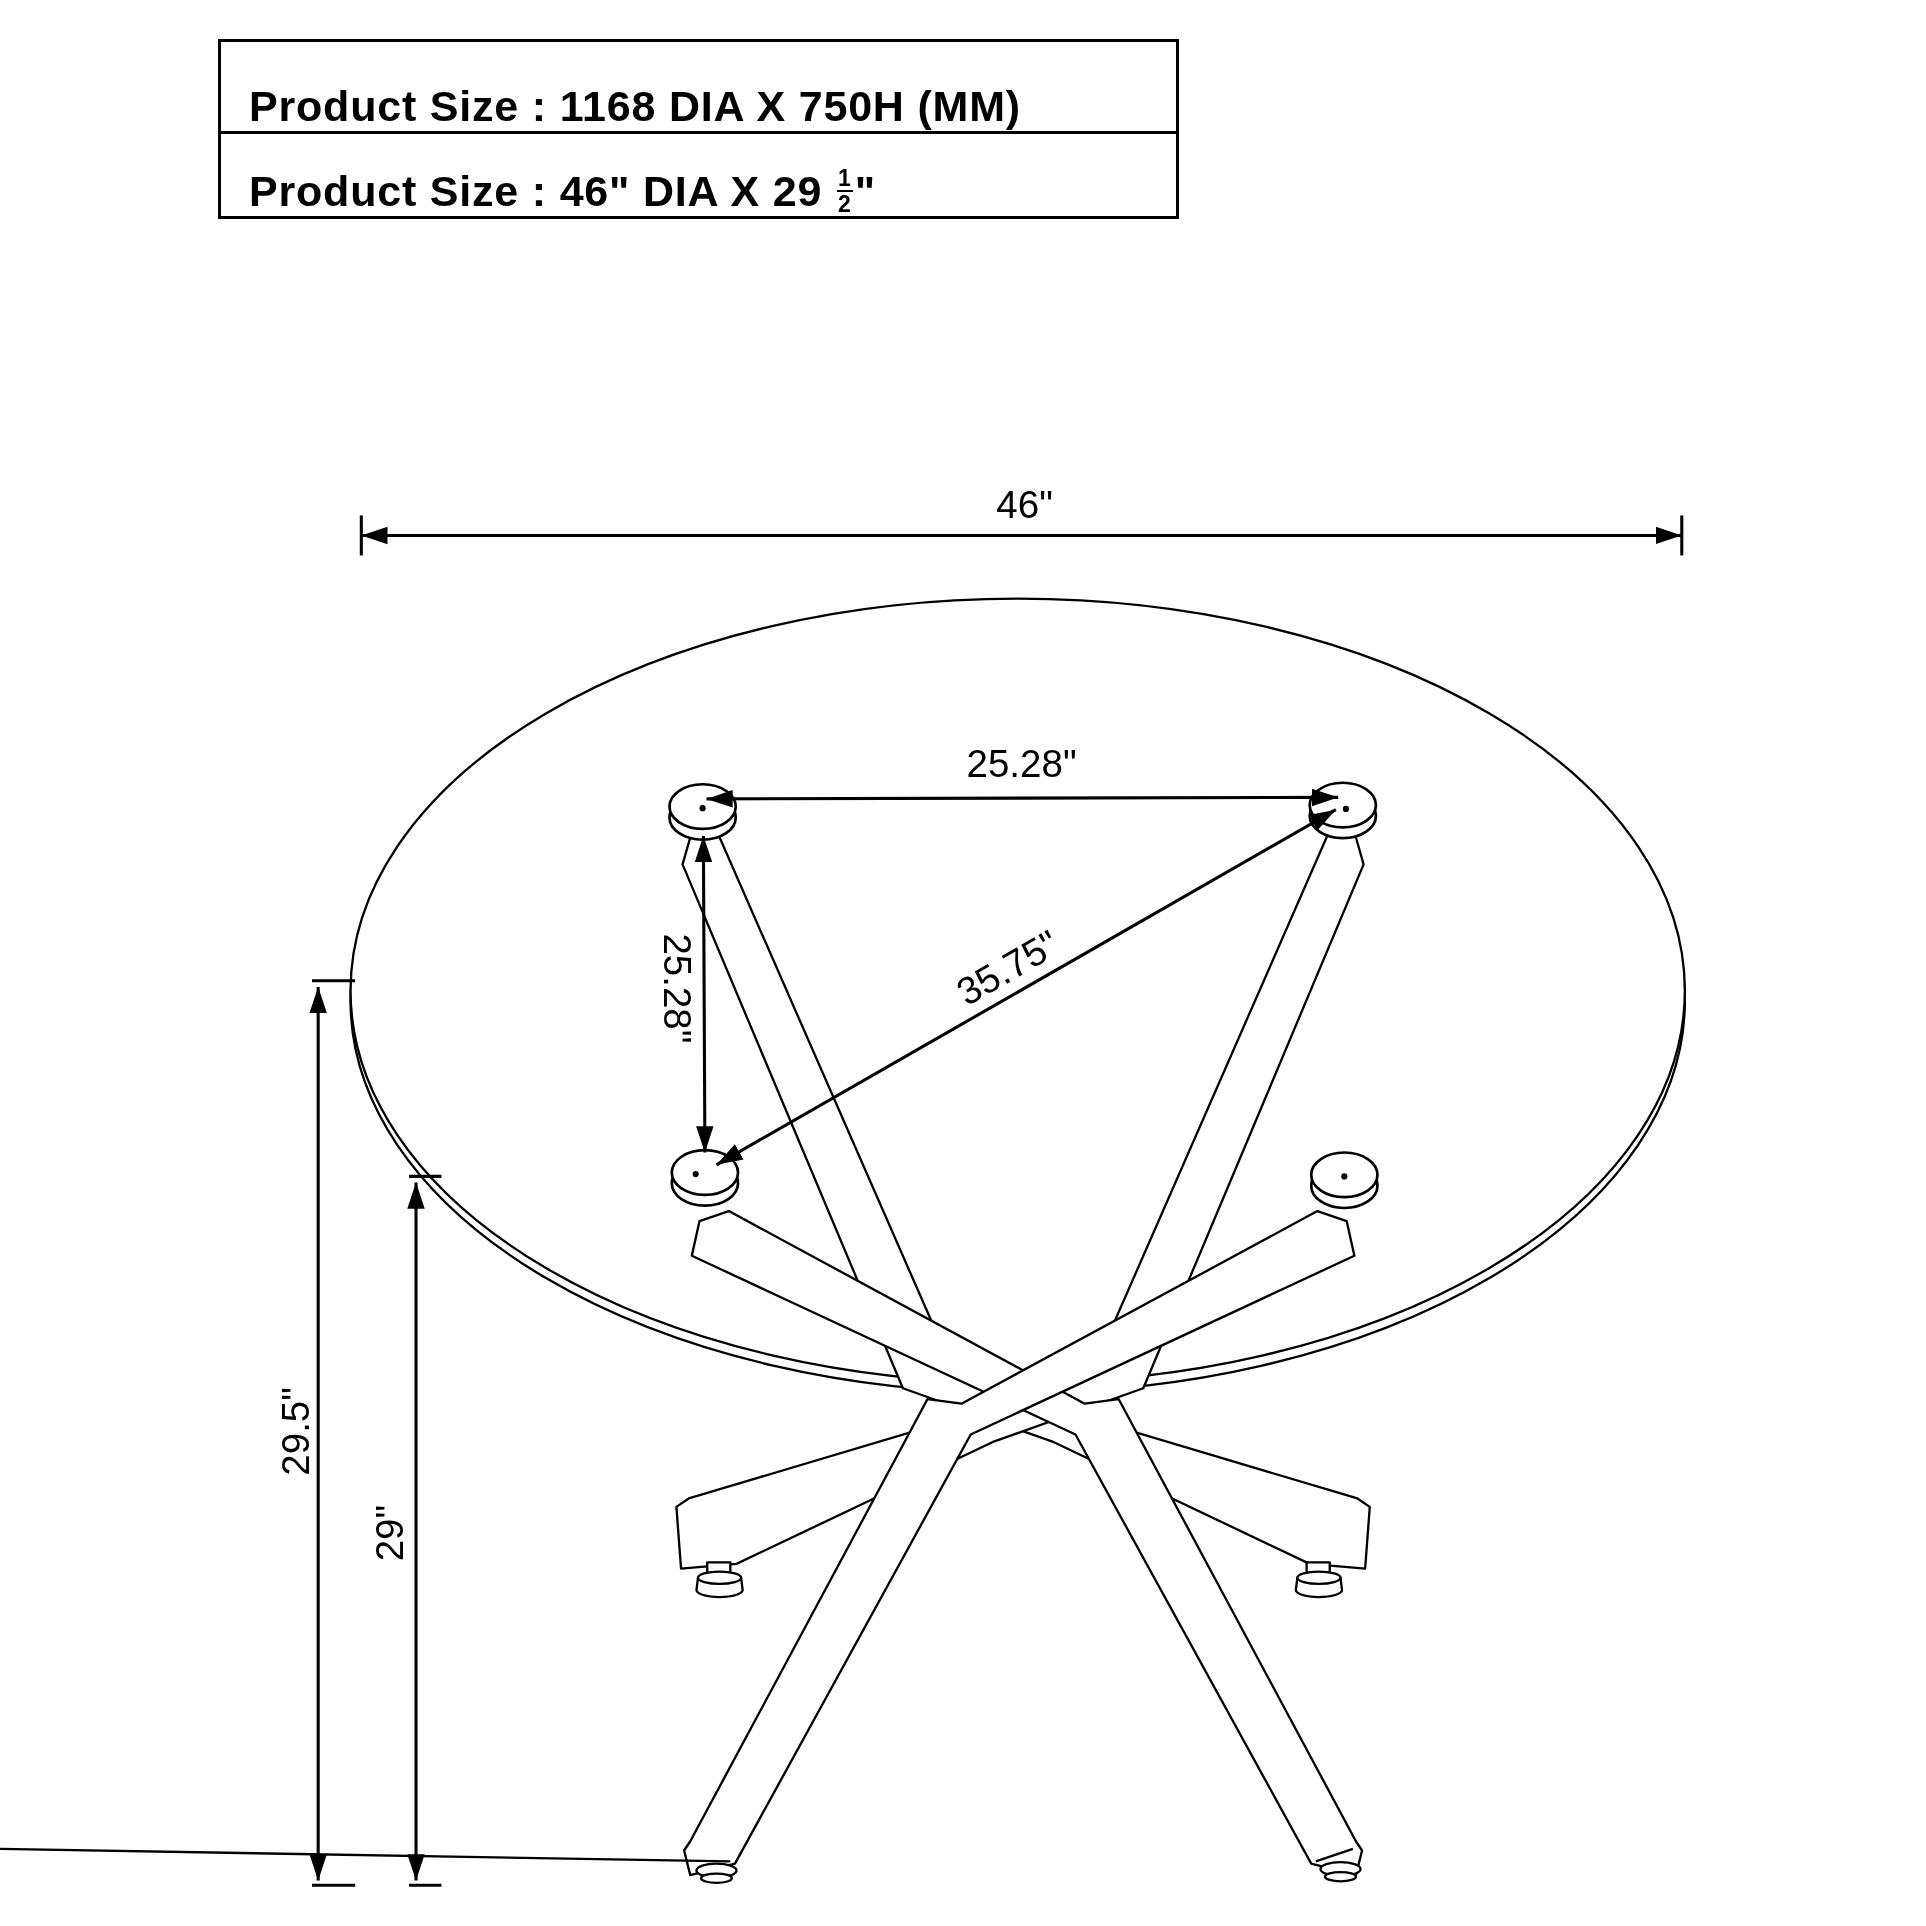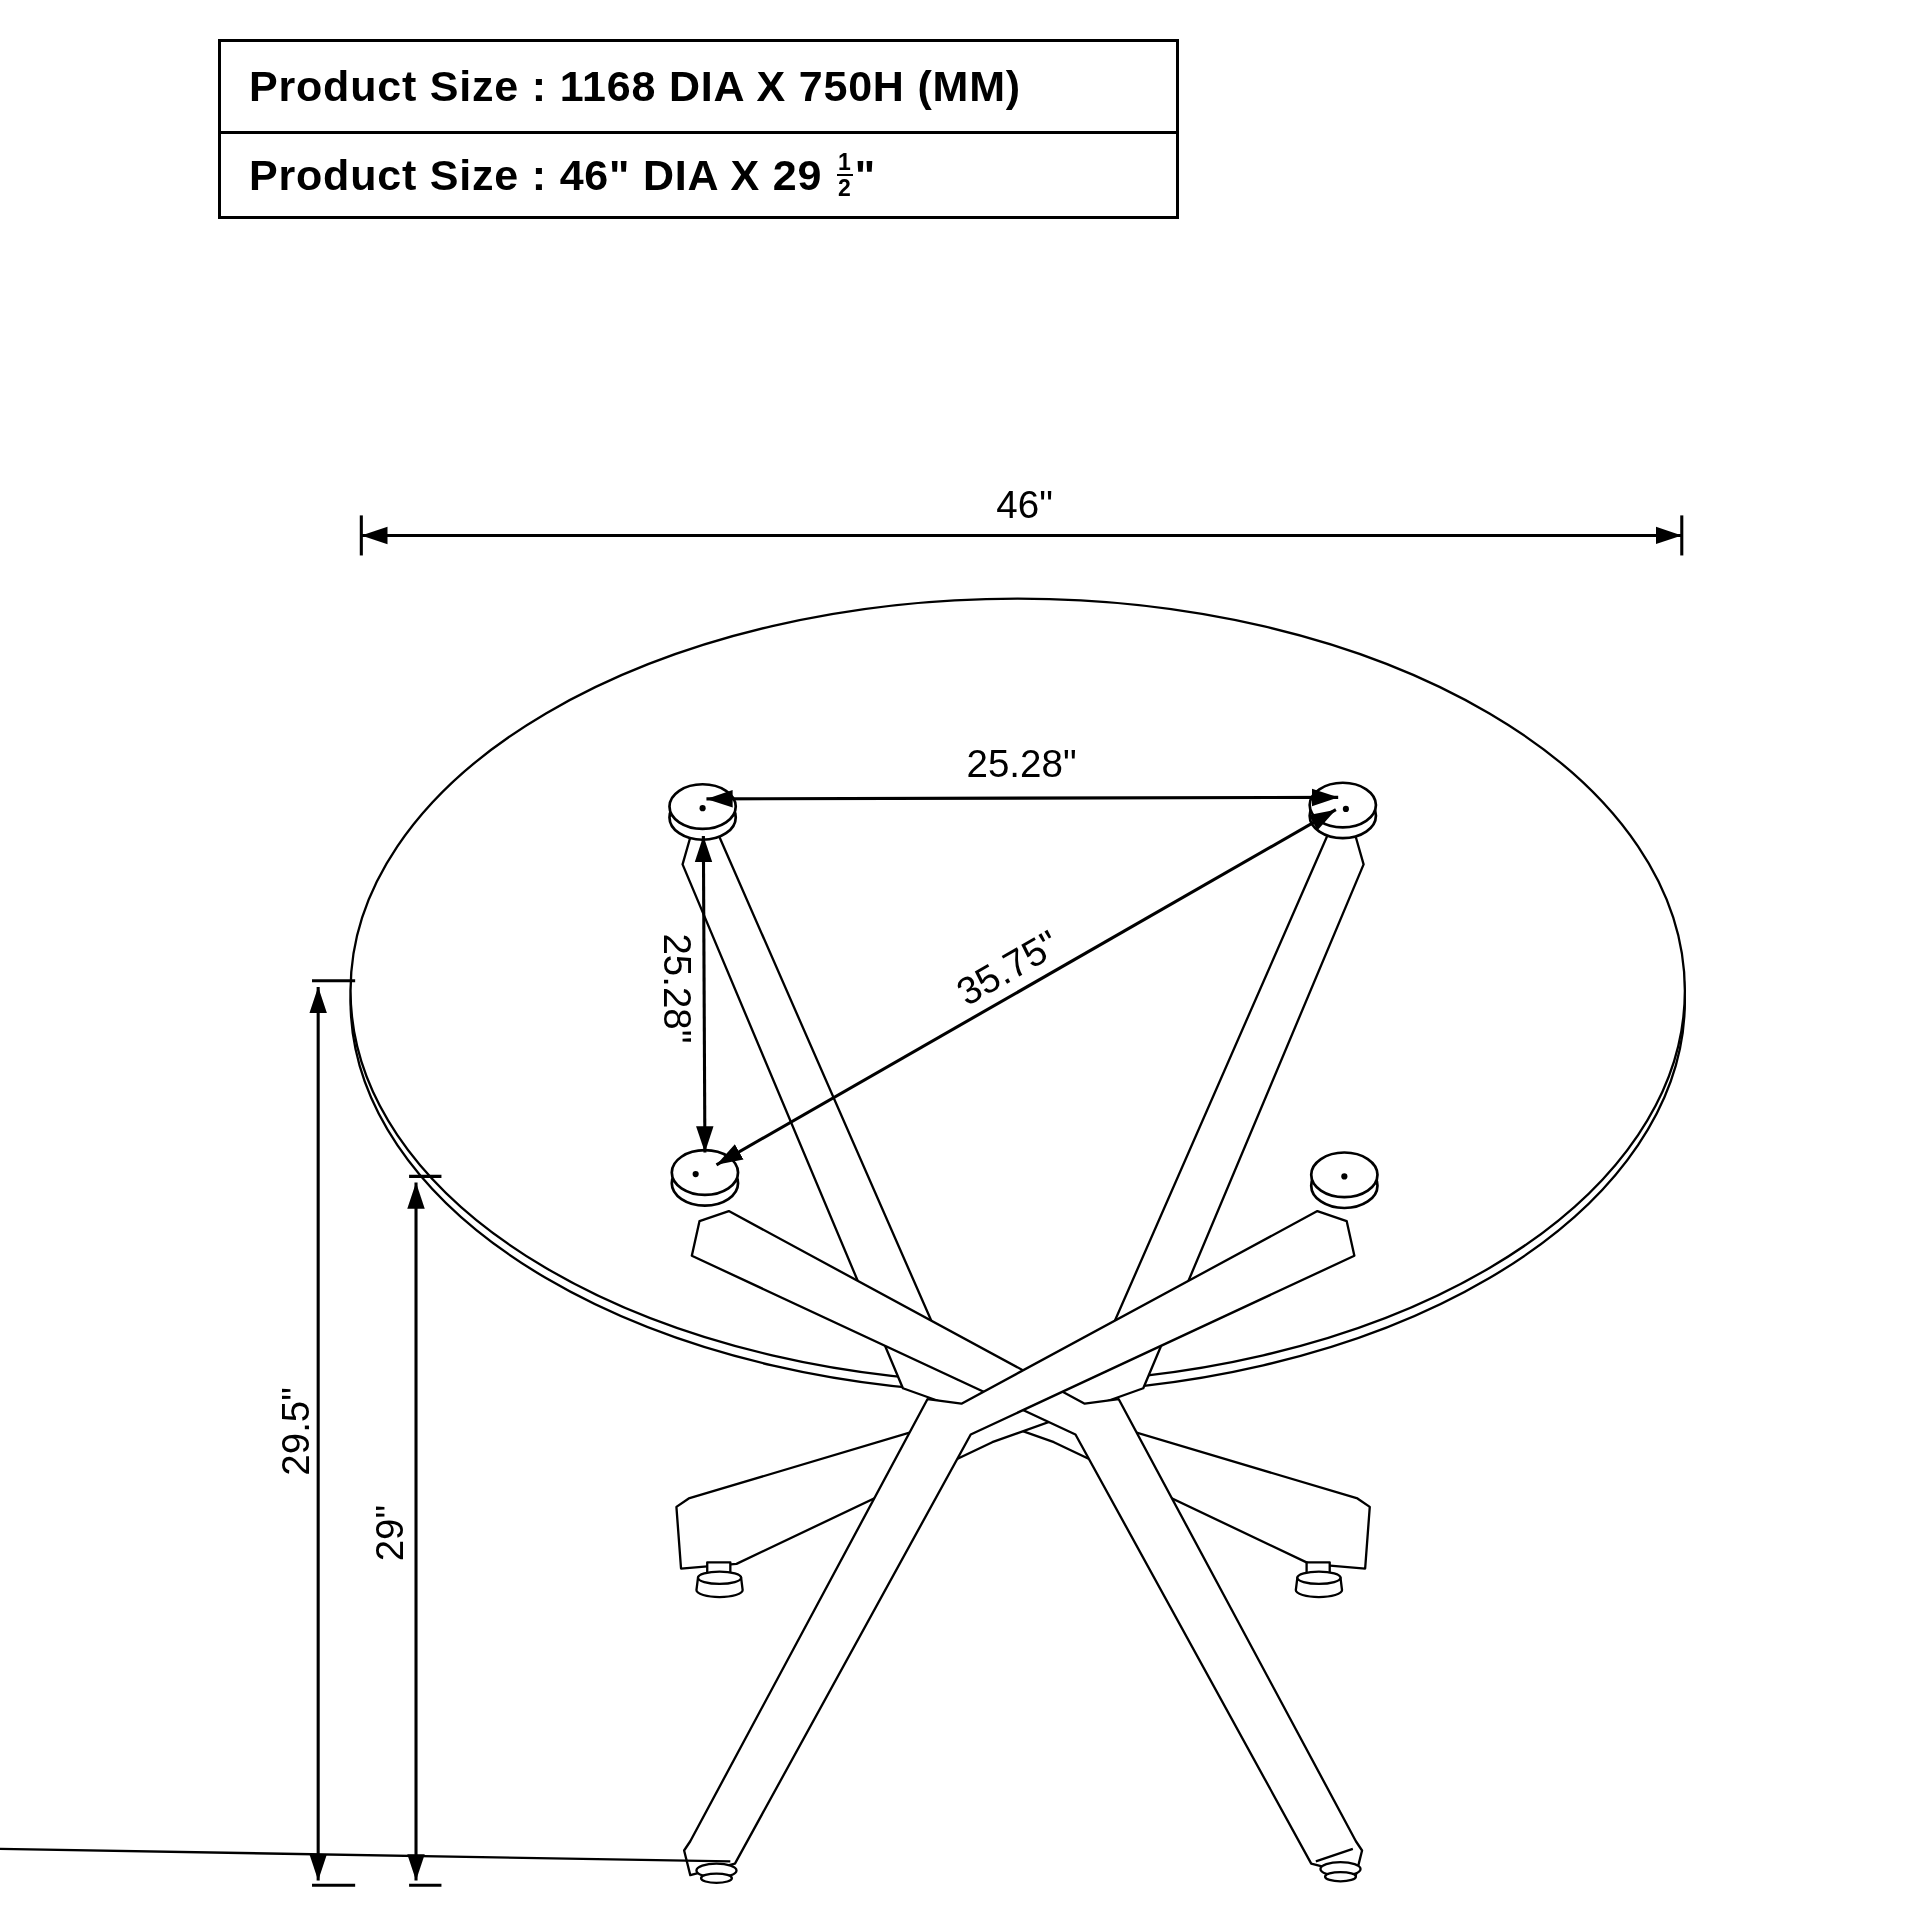--- a/index.html
+++ b/index.html
@@ -2,21 +2,21 @@
 <html style="font-size:12.3px"><head>
 <meta charset="utf-8">
 <style>
   html,body{margin:0;padding:0;background:#fff;}
   #canvas{position:relative;width:1926px;height:1926px;background:#fff;overflow:hidden;
           font-family:"Liberation Sans",sans-serif;color:#000;}
   #drawing{position:absolute;left:0;top:0;}
   
   #title-box{position:absolute;left:218px;top:39px;width:961px;height:180px;
              border:3.9px solid #000;box-sizing:border-box;background:#fff;}
-  .title-row{display:flex;align-items:center;padding-left:28px;box-sizing:border-box;
+  .title-row{display:flex;align-items:flex-end;padding-left:28px;box-sizing:border-box;
              font-weight:bold;font-size:43px;letter-spacing:0.8px;white-space:pre;}
   #title-row1{height:92px;border-bottom:3.1px solid #000;}
   #title-row2{height:82px;}
   .frac{display:inline-flex;flex-direction:column;align-items:center;
         font-size:23px;line-height:1.05;vertical-align:-10.8px;margin:0 1.5px;}
   .frac .num{border-bottom:2.3px solid #000;padding:0 1.5px;}
   svg text{font-family:"Liberation Sans",sans-serif;font-size:50px;fill:#000;font-weight:400;}
 </style>
 </head>
 <body>

